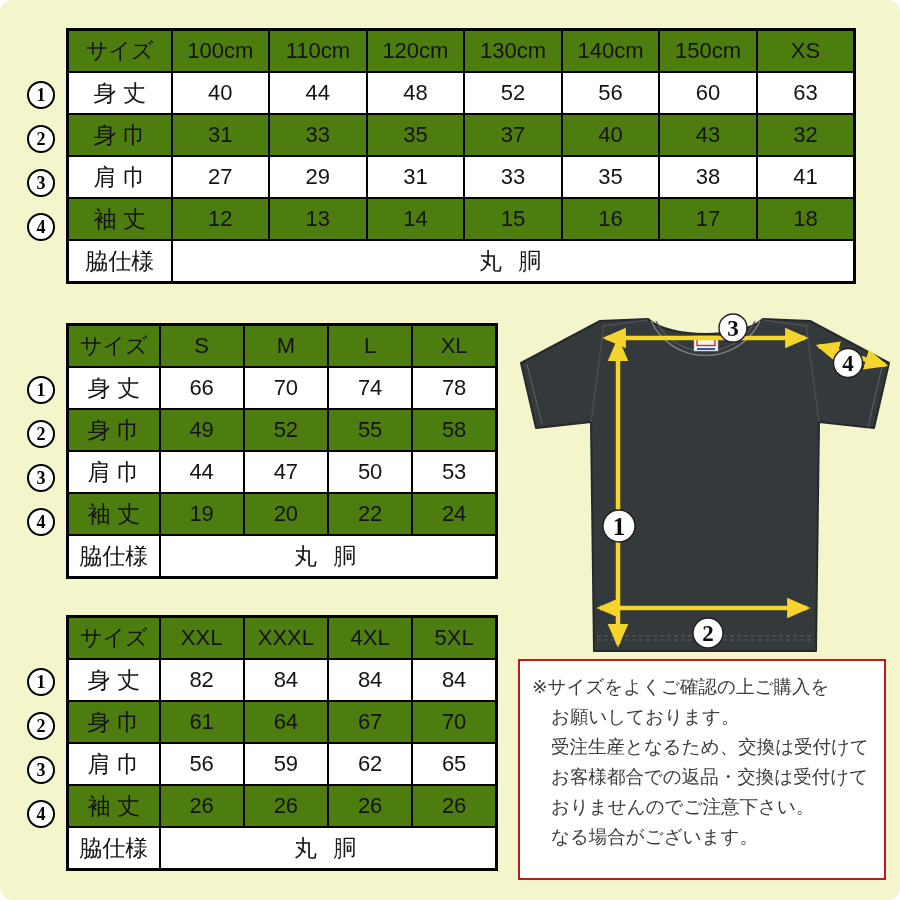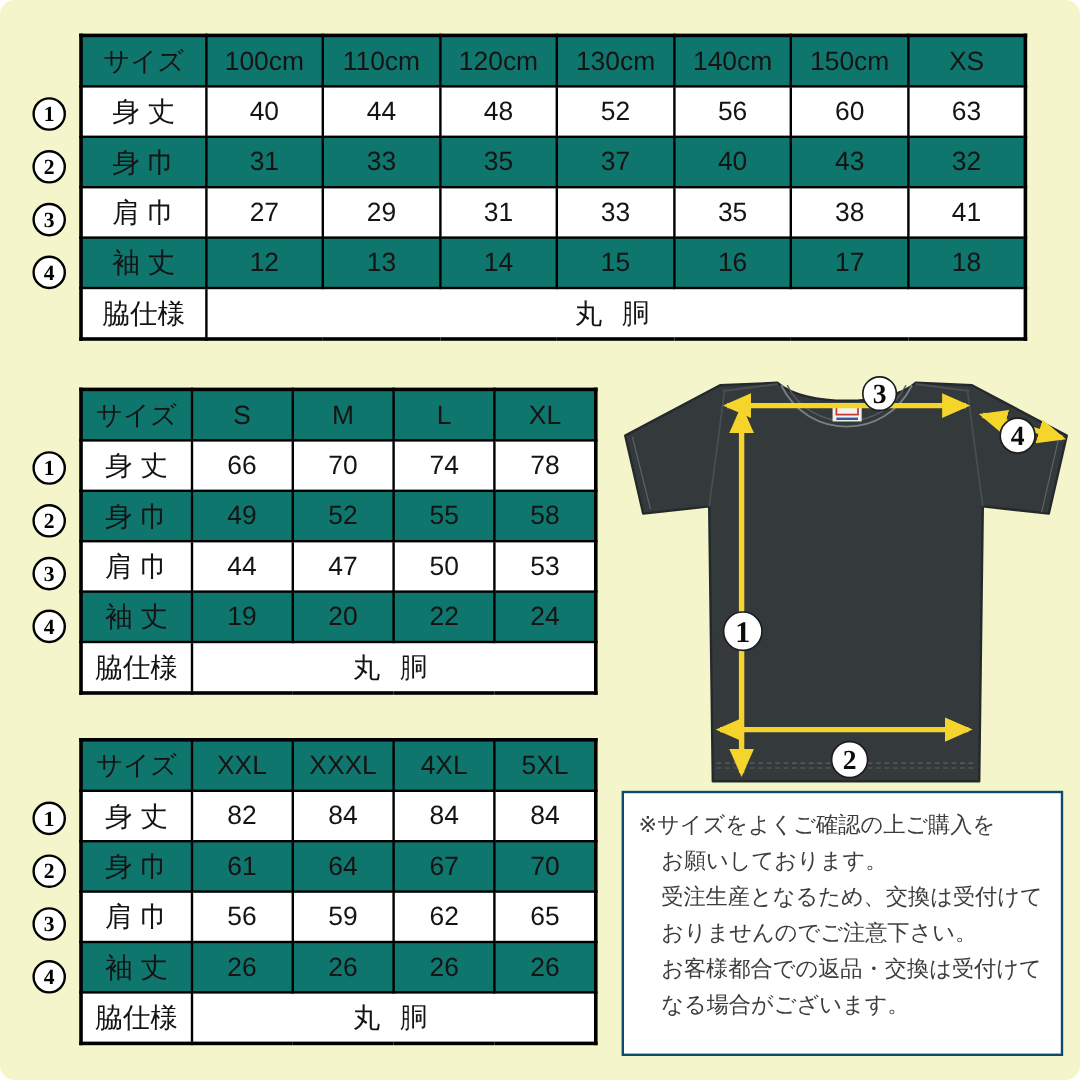--- a/index.html
+++ b/index.html
@@ -3,41 +3,41 @@
 <meta charset="utf-8">
 <style>
   html,body{margin:0;padding:0;background:#ffffff;}
   body{font-family:"Liberation Sans","DejaVu Sans",sans-serif;}
   .canvas{position:relative;width:900px;height:900px;background:#f4f5cb;border-radius:12px;overflow:hidden;}
 
   table.sz{border-collapse:collapse;position:absolute;background:#ffffff;border:3px solid #000;table-layout:fixed;}
   .sz th,.sz td{border:2px solid #000;height:40px;text-align:center;vertical-align:middle;
     font-weight:normal;font-size:22px;color:#141414;padding:0;line-height:1;}
   .sz .lbl{font-size:23px;}
-  .sz tr.g th,.sz tr.g td{background:#0f766e;}
+  .sz tr.g th,.sz tr.g td{background:#4d7c0f;}
   .sz tr.ftr td{font-size:23px;margin-top:40px;}
   .sz td.span{letter-spacing:5px;}
 
   #t1{left:66px;top:28px;width:790px;}
   #t2{left:66px;top:323px;width:432px;}
   #t3{left:66px;top:615px;width:432px;}
   col.lblcol1{width:104px;}
   col.lblcol2{width:92px;}
 
   .mcirc{position:absolute;width:28px;height:28px;box-sizing:border-box;border:2px solid #000;
     border-radius:50%;background:#fff;display:flex;align-items:center;justify-content:center;
     font-family:"Liberation Serif","DejaVu Serif",serif;font-size:18px;font-weight:600;color:#000;}
 
   .shirt{position:absolute;left:505px;top:305px;}
   .mn{font-family:"Liberation Serif","DejaVu Serif",serif;font-size:23px;font-weight:600;
     fill:#0c0c0c;text-anchor:middle;}
   .mn.big{font-size:25px;}
 
   .note{position:absolute;left:518px;top:659px;width:368px;height:221px;box-sizing:border-box;
-    background:#ffffff;border:2px solid #0c4a6e;padding:11px 6px 0 12px;
+    background:#ffffff;border:2px solid #b91c1c;padding:11px 6px 0 12px;
     font-size:18.5px;line-height:30px;color:#3c3c3c;}
   .note .nl{padding-left:19px;white-space:nowrap;}
   .note .nl:first-child{padding-left:0;}
 </style>
 </head>
 <body>
 
 <div class="canvas">
 
   <table class="sz" id="t1">
@@ -281,18 +281,18 @@
     <g>
       <circle cx="203" cy="328" r="15" fill="#ffffff" stroke="#1d1d1d" stroke-width="1.4"></circle>
       <text class="mn" x="203" y="336">2</text>
     </g>
   </svg>
 
   <div class="note">
     <div class="nl">※サイズをよくご確認の上ご購入を</div>
     <div class="nl">お願いしております。</div>
     <div class="nl">受注生産となるため、交換は受付けて</div>
+    <div class="nl">お客様都合での返品・交換は受付けて</div>
     <div class="nl">おりませんのでご注意下さい。</div>
-    <div class="nl">お客様都合での返品・交換は受付けて</div>
     <div class="nl">なる場合がございます。</div>
   </div>
 
 </div>
 
 </body></html>

